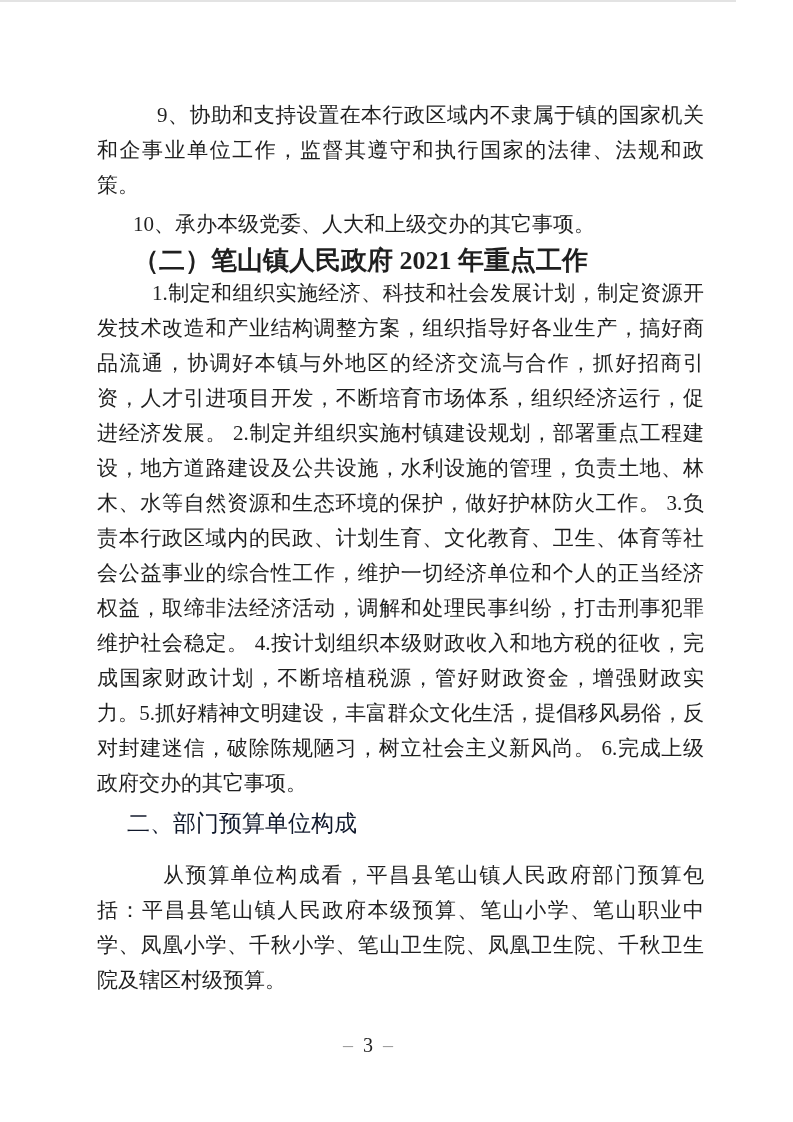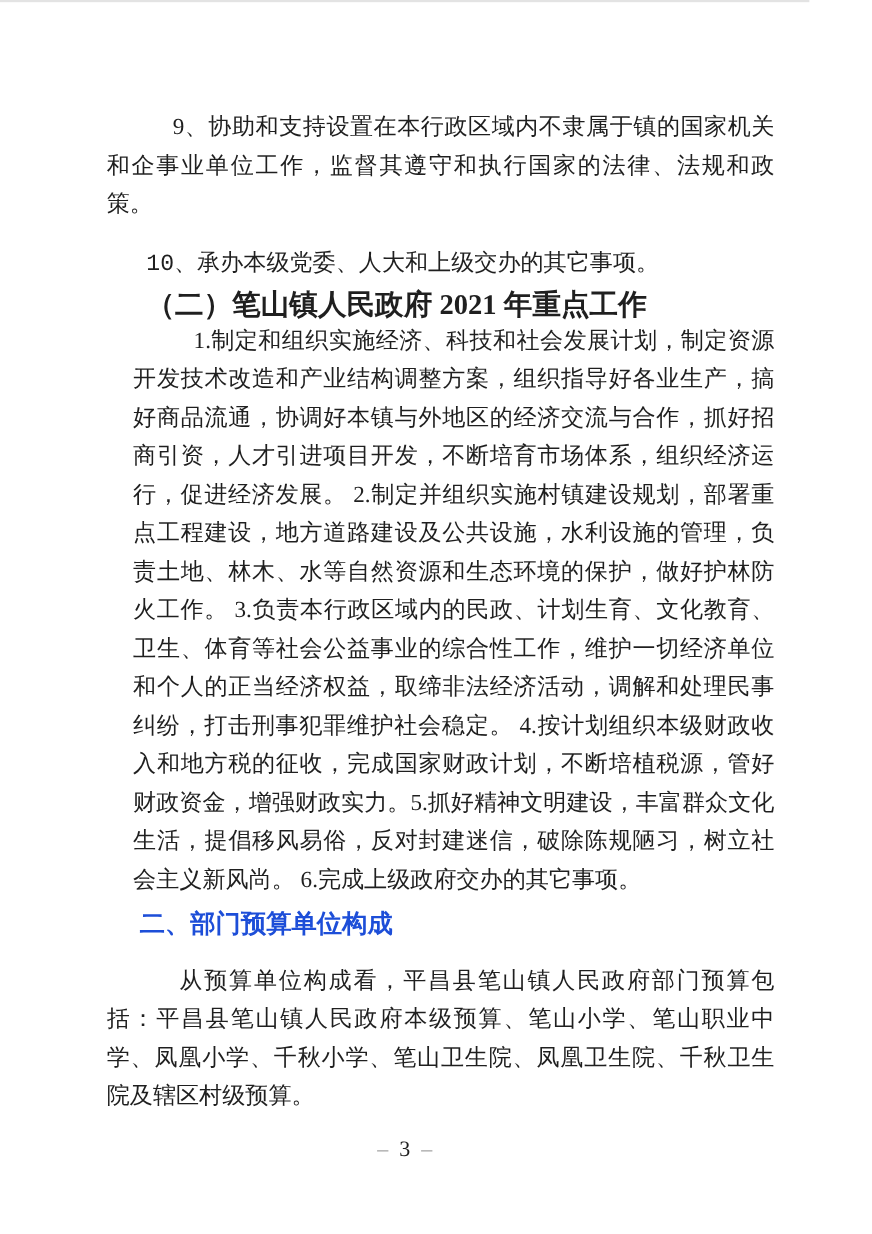--- a/index.html
+++ b/index.html
@@ -30,38 +30,38 @@
     width: 607px;
   }
   .para {
     margin: 0;
     font-size: 21px;
     line-height: 35px;
     text-align: justify;
     letter-spacing: 0;
   }
   .para-9   { text-indent: 60px; }
-  .para-10  { text-indent: 36px; margin-top: 20px; font-family: Liberation Mono, monospace; }
+  .para-10  { text-indent: 36px; margin-top: 4px; }
   .heading-sub {
     margin: 4px 0 0 0;
     font-size: 26px;
     line-height: 30px;
     font-weight: bold;
     text-indent: 36px;
     font-family: "Liberation Serif", "DejaVu Serif", serif;
   }
-  .para-tasks { text-indent: 55px; margin-left: 24px; }
+  .para-tasks { text-indent: 55px; }
   .heading-section {
     margin: 6px 0 0 0;
     font-size: 23px;
     line-height: 32px;
-    font-weight: bold;
+    font-weight: normal;
     text-indent: 30px;
     font-family: "Liberation Sans", "DejaVu Sans", sans-serif;
-    color: #1d4ed8;
+    color: #0f172a;
   }
   .para-units { text-indent: 66px; margin-top: 19px; }
   .footer {
     position: absolute;
     left: 0;
     top: 1030px;
     width: 100%;
     text-align: center;
     font-size: 20px;
     line-height: 30px;

